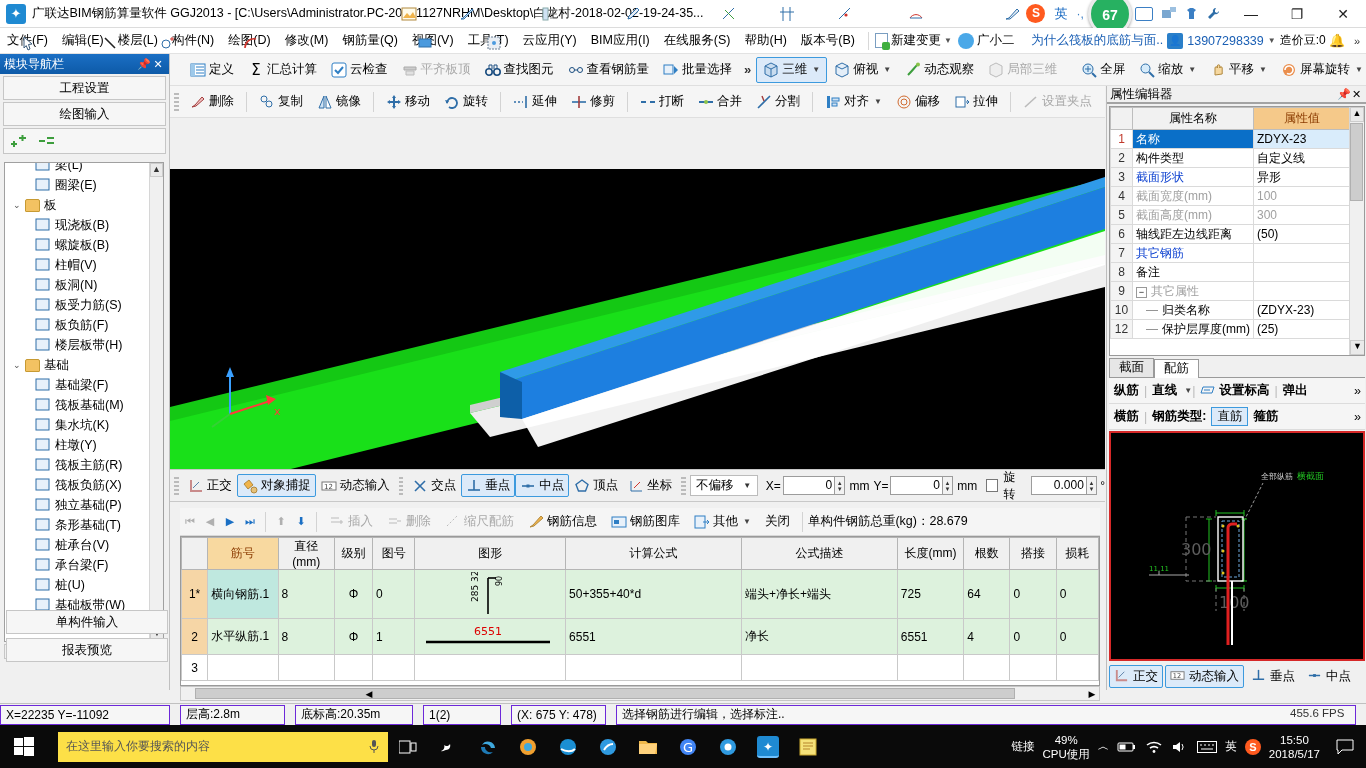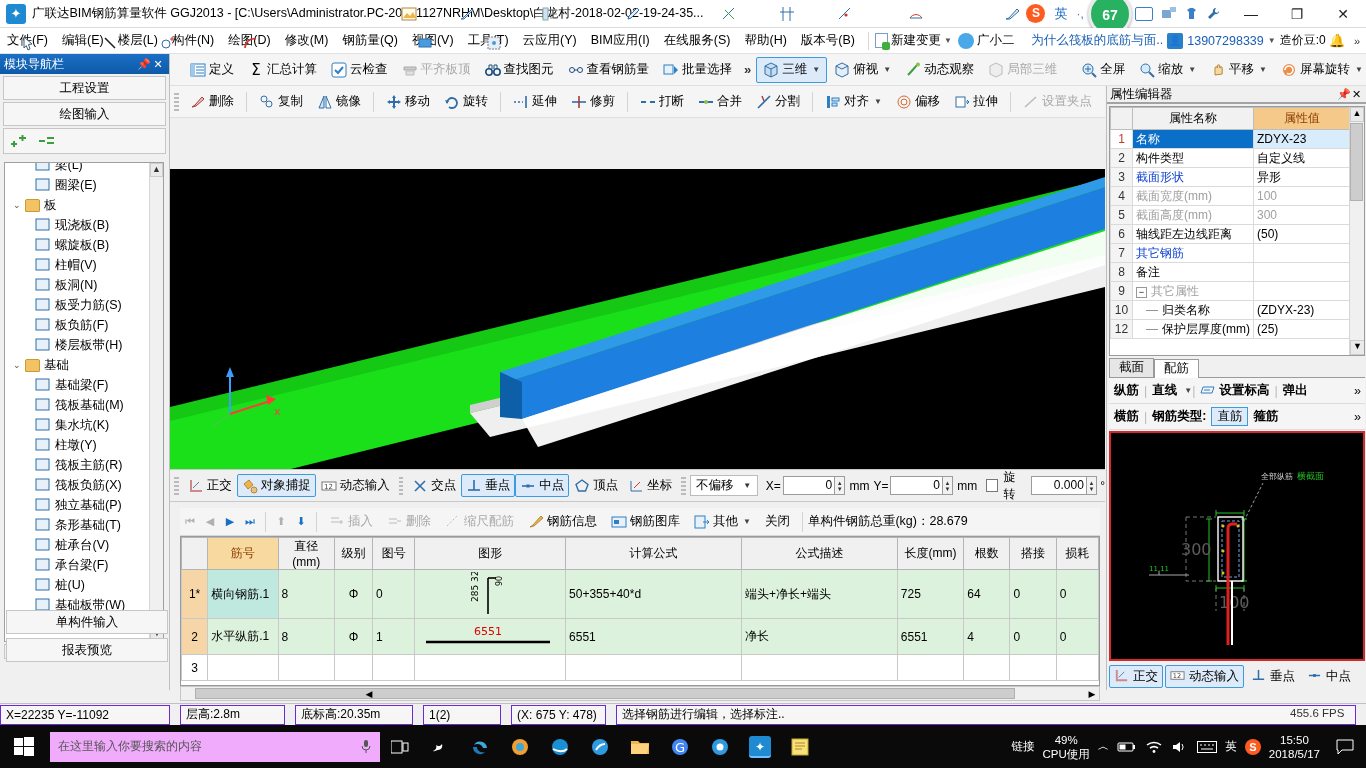--- a/index.html
+++ b/index.html
@@ -192,22 +192,22 @@
   .statusbar { position:absolute; left:0; top:703px; width:1366px; height:22px; background:#f0f0f0;
      border-top:1px solid #c0c0c0; display:flex; align-items:center; font-size:12px; }
   .sb-cell { height:20px; border:1px solid #6d28d9; background:#f6f6f6; display:flex;
      align-items:center; padding:0 5px; margin-right:10px; white-space:nowrap; }
   .sb-flex { flex:1; }
 
   
   .taskbar { position:absolute; left:0; top:725px; width:1366px; height:43px; background:#0a0a0a;
      display:flex; align-items:center; color:#fff; }
   .start { width:48px; height:43px; display:flex; align-items:center; justify-content:center; }
-  .srch { width:330px; height:30px; background:#f0abfc; color:#555; display:flex; align-items:center;
-     font-size:12px; padding:0 8px; margin-left:2px; }
+  .srch { width:330px; height:30px; background:#fde047; color:#555; display:flex; align-items:center;
+     font-size:12px; padding:0 8px; margin-left:10px; }
   .srch .mic { margin-left:auto; color:#666; }
   .tb-icon { width:40px; height:43px; display:flex; align-items:center; justify-content:center; }
   .tray { margin-left:auto; display:flex; align-items:center; height:43px; padding-right:4px; gap:8px;
      font-size:11.5px; }
   .tray .clock { text-align:center; line-height:14px; font-size:11.5px; }
   .cpu { text-align:center; line-height:14px; font-size:11.5px; }
   .notif { width:34px; height:43px; display:flex; align-items:center; justify-content:center; }
 
   svg { display:block; }
 </style>

